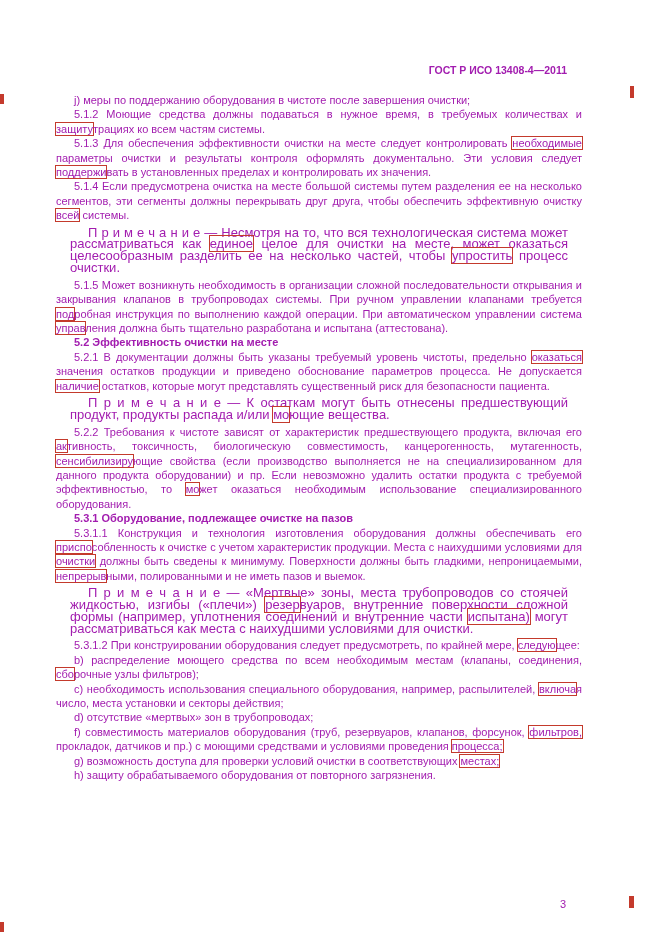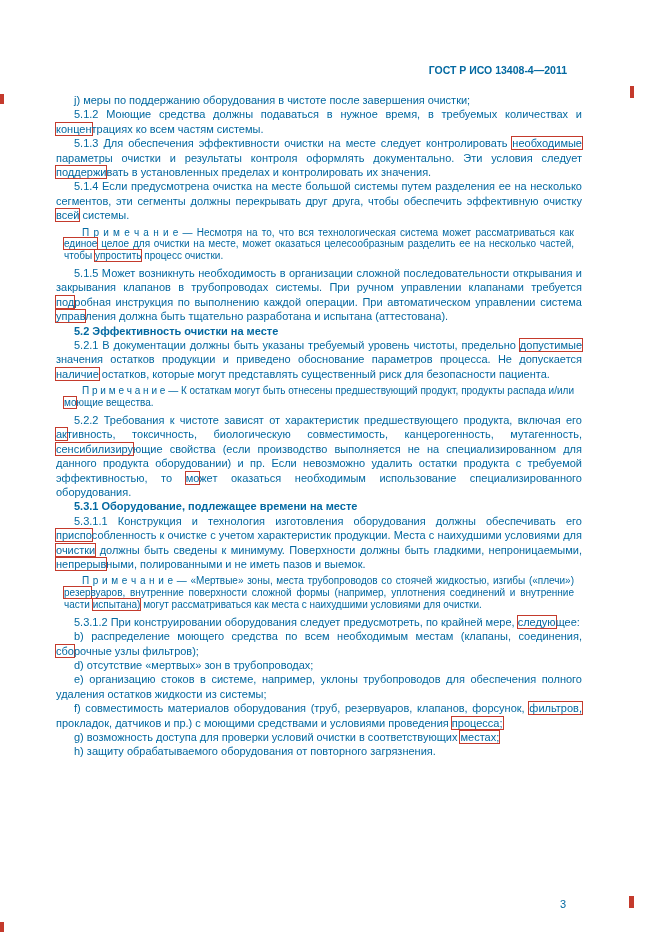--- a/index.html
+++ b/index.html
@@ -3,21 +3,21 @@
 <meta charset="utf-8">
 <style>
   html, body { margin: 0; padding: 0; background: #ffffff; }
   .page {
     position: relative;
     width: 634px;
     height: 936px;
     background: #ffffff;
     overflow: hidden;
     font-family: "Liberation Sans", sans-serif;
-    color: #0369a1;
+    color: #a21caf;
   }
   .doc-header {
     position: absolute;
     top: 64px;
     left: 68px;
     right: 67px;
     text-align: right;
     font-weight: bold;
     font-size: 10.5px;
   }
@@ -26,23 +26,23 @@
     top: 93px;
     left: 56px;
     width: 526px;
     font-size: 11px;
     line-height: 14.4px;
     text-align: justify;
   }
   .content p { margin: 0; text-indent: 18px; }
   .content p.heading { font-weight: bold; }
   .content p.note {
-    font-size: 10px;
+    font-size: 13px;
     line-height: 11.8px;
-    margin: 4px 8px;
+    margin: 4px 14px;
   }
   .hl { box-shadow: 0 0 0 1px var(--hl, #c43a2c); }
   .page-number {
     position: absolute;
     right: 68px;
     bottom: 26px;
     font-size: 11px;
   }
   .edge-mark { position: absolute; background: var(--hl, #c43a2c); }
   .edge-mark.tl { left: 0; top: 94px;  width: 4px; height: 10px; }
@@ -50,36 +50,36 @@
   .edge-mark.bl { left: 0; top: 922px; width: 4px; height: 10px; }
   .edge-mark.br { right: 0; top: 896px; width: 5px; height: 12px; }
 </style>
 </head>
 <body>
 
 <div class="page">
   <div class="doc-header">ГОСТ Р ИСО 13408-4—2011</div>
   <div class="content">
       <p class="list">j) меры по поддержанию оборудования в чистоте после завершения очистки;</p>
-      <p class="body">5.1.2 Моющие средства должны подаваться в нужное время, в требуемых количествах и <span class="hl">концен</span>трациях ко всем частям системы.</p>
+      <p class="body">5.1.2 Моющие средства должны подаваться в нужное время, в требуемых количествах и <span class="hl">защиту</span>трациях ко всем частям системы.</p>
       <p class="body">5.1.3 Для обеспечения эффективности очистки на месте следует контролировать <span class="hl">необходимые</span> параметры очистки и результаты контроля оформлять документально. Эти условия следует <span class="hl">поддержи</span>вать в установленных пределах и контролировать их значения.</p>
       <p class="body">5.1.4 Если предусмотрена очистка на месте большой системы путем разделения ее на несколько сегментов, эти сегменты должны перекрывать друг друга, чтобы обеспечить эффективную очистку <span class="hl">всей</span> системы.</p>
       <p class="note">П р и м е ч а н и е — Несмотря на то, что вся технологическая система может рассматриваться как <span class="hl">единое</span> целое для очистки на месте, может оказаться целесообразным разделить ее на несколько частей, чтобы <span class="hl">упростить</span> процесс очистки.</p>
       <p class="body">5.1.5 Может возникнуть необходимость в организации сложной последовательности открывания и закрывания клапанов в трубопроводах системы. При ручном управлении клапанами требуется <span class="hl">под</span>робная инструкция по выполнению каждой операции. При автоматическом управлении система <span class="hl">управ</span>ления должна быть тщательно разработана и испытана (аттестована).</p>
       <p class="heading">5.2 Эффективность очистки на месте</p>
-      <p class="body">5.2.1 В документации должны быть указаны требуемый уровень чистоты, предельно <span class="hl">допустимые</span> значения остатков продукции и приведено обоснование параметров процесса. Не допускается <span class="hl">наличие</span> остатков, которые могут представлять существенный риск для безопасности пациента.</p>
+      <p class="body">5.2.1 В документации должны быть указаны требуемый уровень чистоты, предельно <span class="hl">оказаться</span> значения остатков продукции и приведено обоснование параметров процесса. Не допускается <span class="hl">наличие</span> остатков, которые могут представлять существенный риск для безопасности пациента.</p>
       <p class="note">П р и м е ч а н и е — К остаткам могут быть отнесены предшествующий продукт, продукты распада и/или <span class="hl">мо</span>ющие вещества.</p>
       <p class="body">5.2.2 Требования к чистоте зависят от характеристик предшествующего продукта, включая его <span class="hl">ак</span>тивность, токсичность, биологическую совместимость, канцерогенность, мутагенность, <span class="hl">сенсибилизиру</span>ющие свойства (если производство выполняется не на специализированном для данного продукта оборудовании) и пр. Если невозможно удалить остатки продукта с требуемой эффективностью, то <span class="hl">мо</span>жет оказаться необходимым использование специализированного оборудования.</p>
-      <p class="heading">5.3.1 Оборудование, подлежащее времени на месте</p>
+      <p class="heading">5.3.1 Оборудование, подлежащее очистке на пазов</p>
       <p class="body">5.3.1.1 Конструкция и технология изготовления оборудования должны обеспечивать его <span class="hl">приспо</span>собленность к очистке с учетом характеристик продукции. Места с наихудшими условиями для <span class="hl">очистки</span> должны быть сведены к минимуму. Поверхности должны быть гладкими, непроницаемыми, <span class="hl">непрерыв</span>ными, полированными и не иметь пазов и выемок.</p>
       <p class="note">П р и м е ч а н и е — «Мертвые» зоны, места трубопроводов со стоячей жидкостью, изгибы («плечи») <span class="hl">резер</span>вуаров, внутренние поверхности сложной формы (например, уплотнения соединений и внутренние части <span class="hl">испытана)</span> могут рассматриваться как места с наихудшими условиями для очистки.</p>
       <p class="body">5.3.1.2 При конструировании оборудования следует предусмотреть, по крайней мере, <span class="hl">следую</span>щее:</p>
       <p class="list">b) распределение моющего средства по всем необходимым местам (клапаны, соединения, <span class="hl">сбо</span>рочные узлы фильтров);</p>
+      <p class="list">c) необходимость использования специального оборудования, например, распылителей, <span class="hl">включа</span>я число, места установки и секторы действия;</p>
       <p class="list">d) отсутствие «мертвых» зон в трубопроводах;</p>
-      <p class="list">e) организацию стоков в системе, например, уклоны трубопроводов для обеспечения полного удаления остатков жидкости из системы;</p>
       <p class="list">f) совместимость материалов оборудования (труб, резервуаров, клапанов, форсунок, <span class="hl">фильтров,</span> прокладок, датчиков и пр.) с моющими средствами и условиями проведения <span class="hl">процесса;</span></p>
       <p class="list">g) возможность доступа для проверки условий очистки в соответствующих <span class="hl">местах;</span></p>
       <p class="list">h) защиту обрабатываемого оборудования от повторного загрязнения.</p>
     </div>
   <div class="page-number">3</div>
   <div class="edge-mark tl"></div>
   <div class="edge-mark tr"></div>
   <div class="edge-mark bl"></div>
   <div class="edge-mark br"></div>
 </div>

